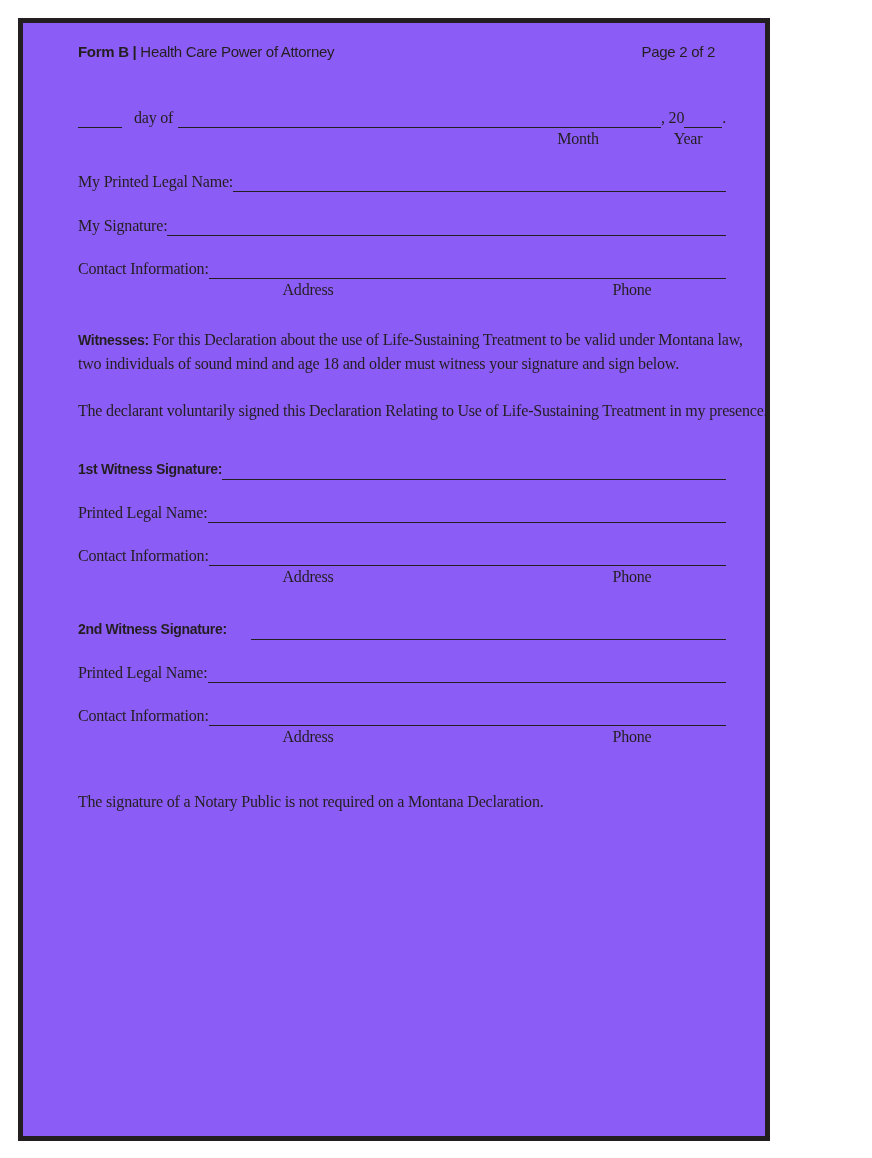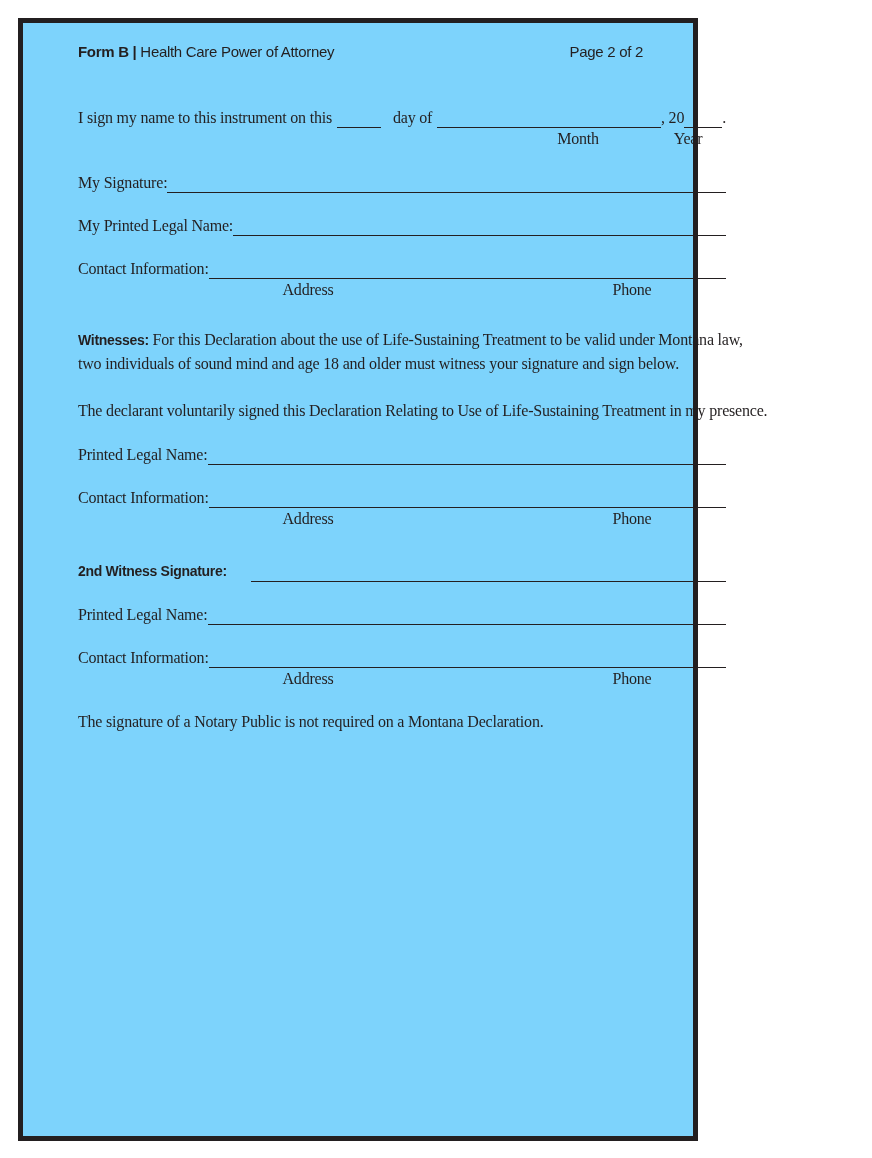--- a/index.html
+++ b/index.html
@@ -11,25 +11,25 @@
     position: relative;
     width: 872px;
     height: 1158px;
     background: #ffffff;
     overflow: hidden;
   }
   .frame {
     position: absolute;
     left: 18px;
     top: 18px;
-    width: 680px;
+    width: 752px;
     height: 1123px;
     border: 5px solid #231f20;
     box-sizing: border-box;
-    background: #7dd3fc;
+    background: #8b5cf6;
   }
   .header {
     display: flex;
     justify-content: space-between;
     align-items: baseline;
     margin: 20px 50px 0 55px;
     font-family: "Liberation Sans", sans-serif;
     font-size: 15px;
     letter-spacing: -0.3px;
     color: #231f20;
@@ -98,78 +98,81 @@
     margin-top: 24px;
     line-height: 23px;
     width: 740px;
     white-space: nowrap;
   }
   .mt-sig1 { margin-top: 23px; }
   .mt-row  { margin-top: 22px; }
   .mt-wit  { margin-top: 37px; }
   .mt-wit2 { margin-top: 32px; gap: 24px; }
   .note {
-    margin-top: 22px;
+    margin-top: 44px;
     white-space: nowrap;
   }
 </style>
 </head>
 <body>
 
 <div class="page">
   <div class="frame">
 
     <div class="header">
       <div>
         <span class="bold">Form B |</span>
         <span>Health Care Power of Attorney</span>
       </div>
       <div>Page 2 of 2</div>
     </div>
 
     <div class="content">
 
       <div class="date-line">
-        <span class="gap-r">I sign my name to this instrument on this</span>
         <span class="blank w-day"></span>
         <span class="gap-l gap-r">day of</span>
         <span class="blank flex-blank"></span>
         <span>, 20</span>
         <span class="blank w-year"></span>
         <span>.</span>
       </div>
       <div class="under-labels">
         <span class="pos-month">Month</span>
         <span class="pos-year">Year</span>
       </div>
 
+      <div class="fill-row mt-row">
+        <span class="lbl">My Printed Legal Name:</span>
+        <span class="blank flex-blank"></span>
+      </div>
       <div class="fill-row mt-sig1">
         <span class="lbl">My Signature:</span>
-        <span class="blank flex-blank"></span>
-      </div>
-      <div class="fill-row mt-row">
-        <span class="lbl">My Printed Legal Name:</span>
         <span class="blank flex-blank"></span>
       </div>
       <div class="fill-row mt-row">
         <span class="lbl">Contact Information:</span>
         <span class="blank flex-blank"></span>
       </div>
       <div class="under-labels">
         <span class="pos-address">Address</span>
         <span class="pos-phone">Phone</span>
       </div>
 
       <div class="para">
         <span class="sans-bold">Witnesses:</span>
         <span>For this Declaration about the use of Life-Sustaining Treatment to be valid under Montana law,</span><br>
         <span>two individuals of sound mind and age 18 and older must witness your signature and sign below.</span>
       </div>
       <div class="para2">The declarant voluntarily signed this Declaration Relating to Use of Life-Sustaining Treatment in my presence.</div>
 
+      <div class="fill-row mt-wit">
+        <span class="lbl sans-bold">1st Witness Signature:</span>
+        <span class="blank flex-blank"></span>
+      </div>
       <div class="fill-row mt-row">
         <span class="lbl">Printed Legal Name:</span>
         <span class="blank flex-blank"></span>
       </div>
       <div class="fill-row mt-row">
         <span class="lbl">Contact Information:</span>
         <span class="blank flex-blank"></span>
       </div>
       <div class="under-labels">
         <span class="pos-address">Address</span>

